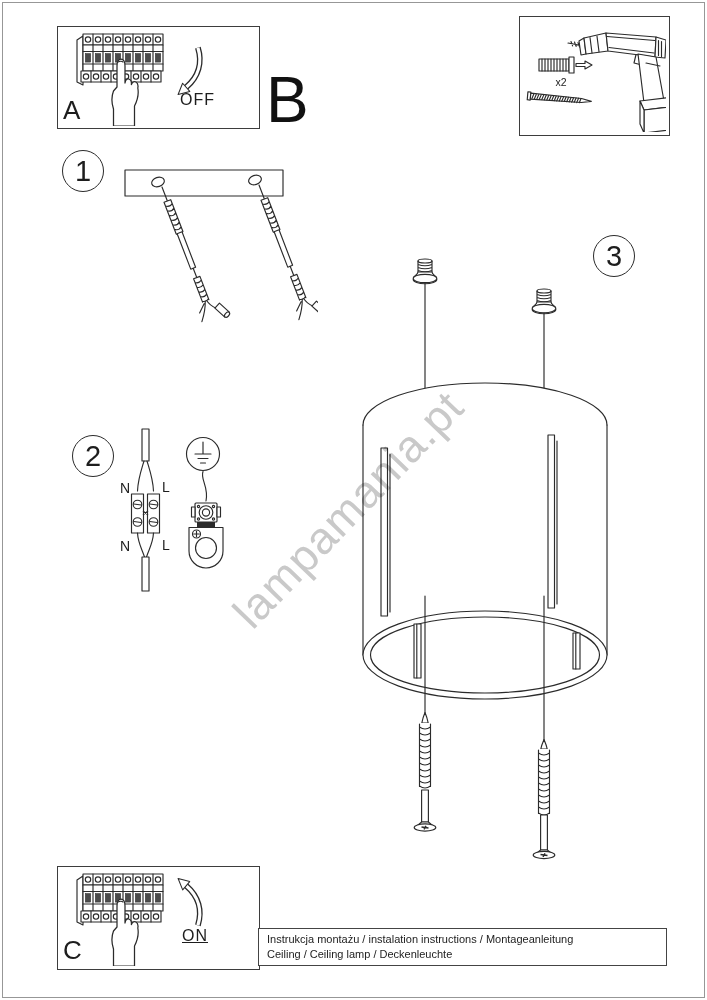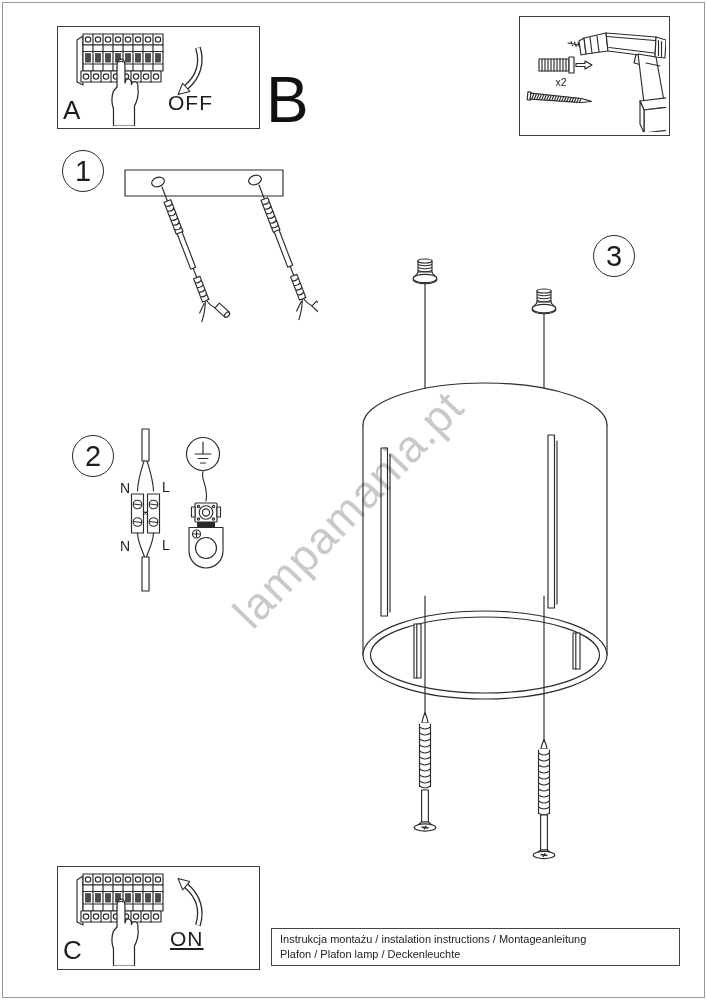--- a/index.html
+++ b/index.html
@@ -2,26 +2,26 @@
 <html><head>
 <meta charset="utf-8">
 <style>
   html,body{margin:0;padding:0;background:#ffffff;}
   #page{position:relative;width:707px;height:1000px;background:#ffffff;overflow:hidden;
         font-family:"Liberation Sans", sans-serif;color:#2b2b2b;}
   .frame{position:absolute;left:2px;top:2px;right:2px;bottom:2px;border:1px solid #979797;}
   .abs{position:absolute;}
   .box{position:absolute;border:1.6px solid #3d3d3d;background:#fff;}
   .corner-letter{position:absolute;font-size:26px;color:#1d1d1d;}
-  .state-label{position:absolute;font-size:21px;letter-spacing:1px;color:#1d1d1d;}
+  .state-label{position:absolute;font-size:16px;letter-spacing:1px;color:#1d1d1d;margin-left:12px;}
   .big-letter{position:absolute;font-size:64px;line-height:1;color:#111;}
   .step-badge{position:absolute;width:40px;height:40px;border:1.7px solid #2b2b2b;border-radius:50%;
               display:flex;align-items:center;justify-content:center;font-size:29px;color:#1d1d1d;background:#fff;}
   .footer-box{position:absolute;left:258px;top:928px;width:409px;height:38px;border:1.2px solid #444;
-              background:#fff;box-sizing:border-box;padding:3px 0 0 8px;margin-left:13px;}
+              background:#fff;box-sizing:border-box;padding:3px 0 0 8px;}
   .footer-box div{font-size:11px;line-height:15px;color:#222;white-space:nowrap;}
   #watermark{position:absolute;left:143px;top:482px;width:420px;height:64px;text-align:center;
              font-size:45px;letter-spacing:1px;color:#c9c9c9;transform:rotate(-46deg);
              transform-origin:center;mix-blend-mode:multiply;z-index:4;}
   svg .s{fill:none;stroke:#2b2b2b;stroke-width:1.15;stroke-linecap:round;stroke-linejoin:round;}
   svg .sf{fill:#ffffff;stroke:#2b2b2b;stroke-width:1.15;stroke-linejoin:round;}
   svg .sfn{fill:#ffffff;stroke:none;}
   svg .dk{fill:#4a4a4a;stroke:#2b2b2b;stroke-width:.5;}
   svg .lbl{fill:#1d1d1d;font-family:"Liberation Sans",sans-serif;font-size:14px;text-anchor:middle;}
   svg .lbl-sm{fill:#1d1d1d;font-family:"Liberation Sans",sans-serif;font-size:10.5px;text-anchor:middle;}
@@ -319,15 +319,15 @@
       <path d="M31,58 C36,42 32,26 18,14" stroke="#2b2b2b" stroke-width="6.5" fill="none"></path>
       <path d="M31,58 C36,42 32,26 18,14" stroke="#ffffff" stroke-width="3.6" fill="none"></path>
       <polygon class="sf" points="9,6 21.9,9.4 14.1,18.6"></polygon>
     </svg>
     <span class="state-label" style="left:112px;top:60px;text-decoration:underline;">ON</span>
     <span class="corner-letter" style="left:5px;top:68px;">C</span>
   </div>
 
   <div class="footer-box">
     <div>Instrukcja montażu / instalation instructions / Montageanleitung</div>
-    <div>Plafon / Plafon lamp / Deckenleuchte</div>
+    <div>Ceiling / Ceiling lamp / Deckenleuchte</div>
   </div>
 </div>
 
 </body></html>

